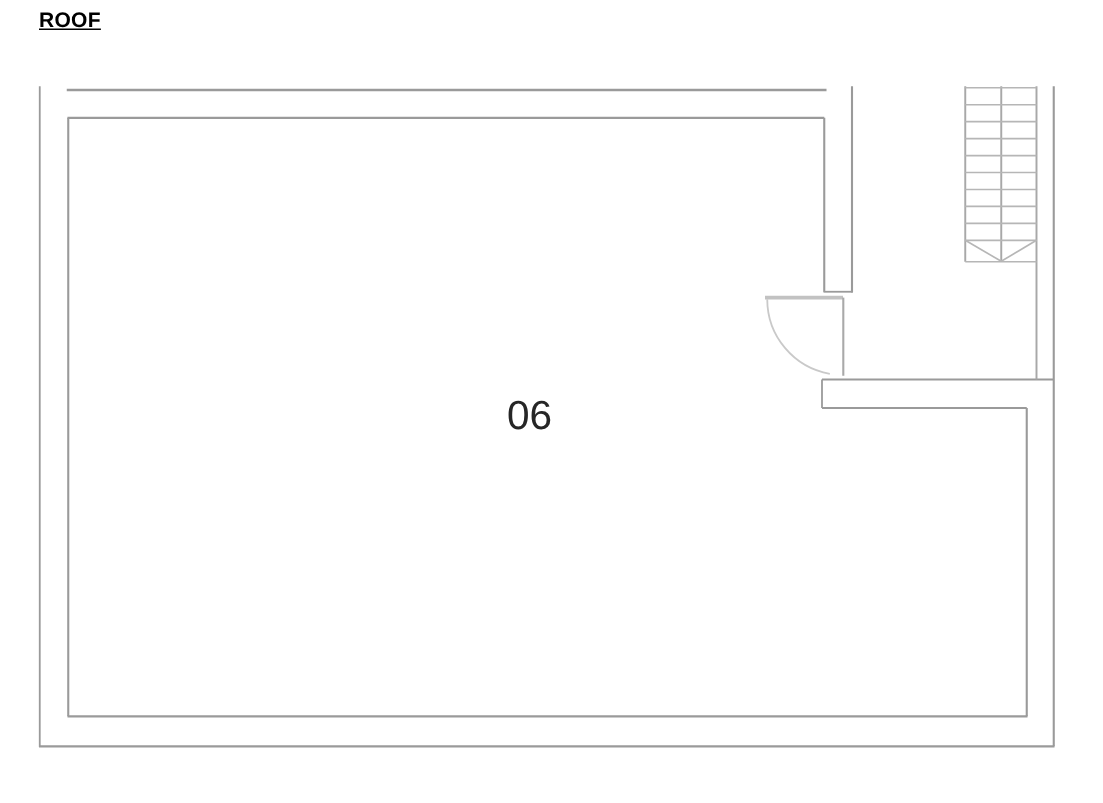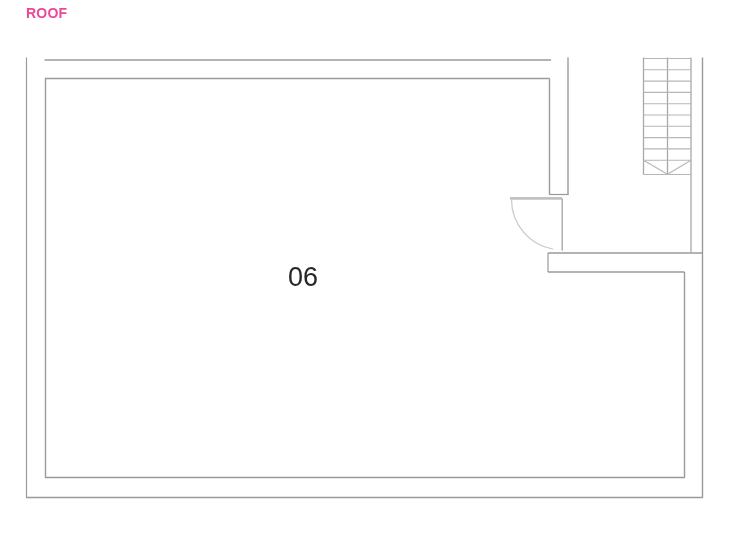--- a/index.html
+++ b/index.html
@@ -8,29 +8,29 @@
     background:#ffffff;
     font-family:"Liberation Sans",sans-serif;
   }
   .plan-title{
     position:absolute;left:26px;top:5px;
     font-size:14px;font-weight:bold;letter-spacing:.2px;
     color:#141414;
   }
   .room-label{
     position:absolute;left:288px;top:263px;width:80px;
-    text-align:left;font-size:27px;line-height:1.1;
+    text-align:right;font-size:27px;line-height:1.1;
     color:#262626;
   }
   svg.plan{position:absolute;left:0;top:0;}
 </style>
 </head>
 <body>
 
-<div class="plan-title" style="color: #ec4899;">ROOF</div>
+<div class="plan-title" style="color: #000000; text-decoration: underline;">ROOF</div>
 
 <svg class="plan" width="735" height="535" viewBox="0 0 735 535">
   <g>
       <line x1="26.5" y1="57.5" x2="26.5" y2="498" stroke="#9a9a9a" stroke-width="1.2"></line>
       <line x1="26" y1="497.5" x2="703" y2="497.5" stroke="#9a9a9a" stroke-width="1.5"></line>
       <line x1="702.5" y1="57.5" x2="702.5" y2="497.5" stroke="#9a9a9a" stroke-width="1.4"></line>
       <line x1="44.5" y1="60" x2="551" y2="60" stroke="#9a9a9a" stroke-width="1.6"></line>
       <line x1="45" y1="78.5" x2="549.5" y2="78.5" stroke="#9a9a9a" stroke-width="1.5"></line>
       <line x1="45.5" y1="78.5" x2="45.5" y2="477.5" stroke="#9a9a9a" stroke-width="1.4"></line>
       <line x1="45" y1="477.5" x2="685" y2="477.5" stroke="#9a9a9a" stroke-width="1.5"></line>

